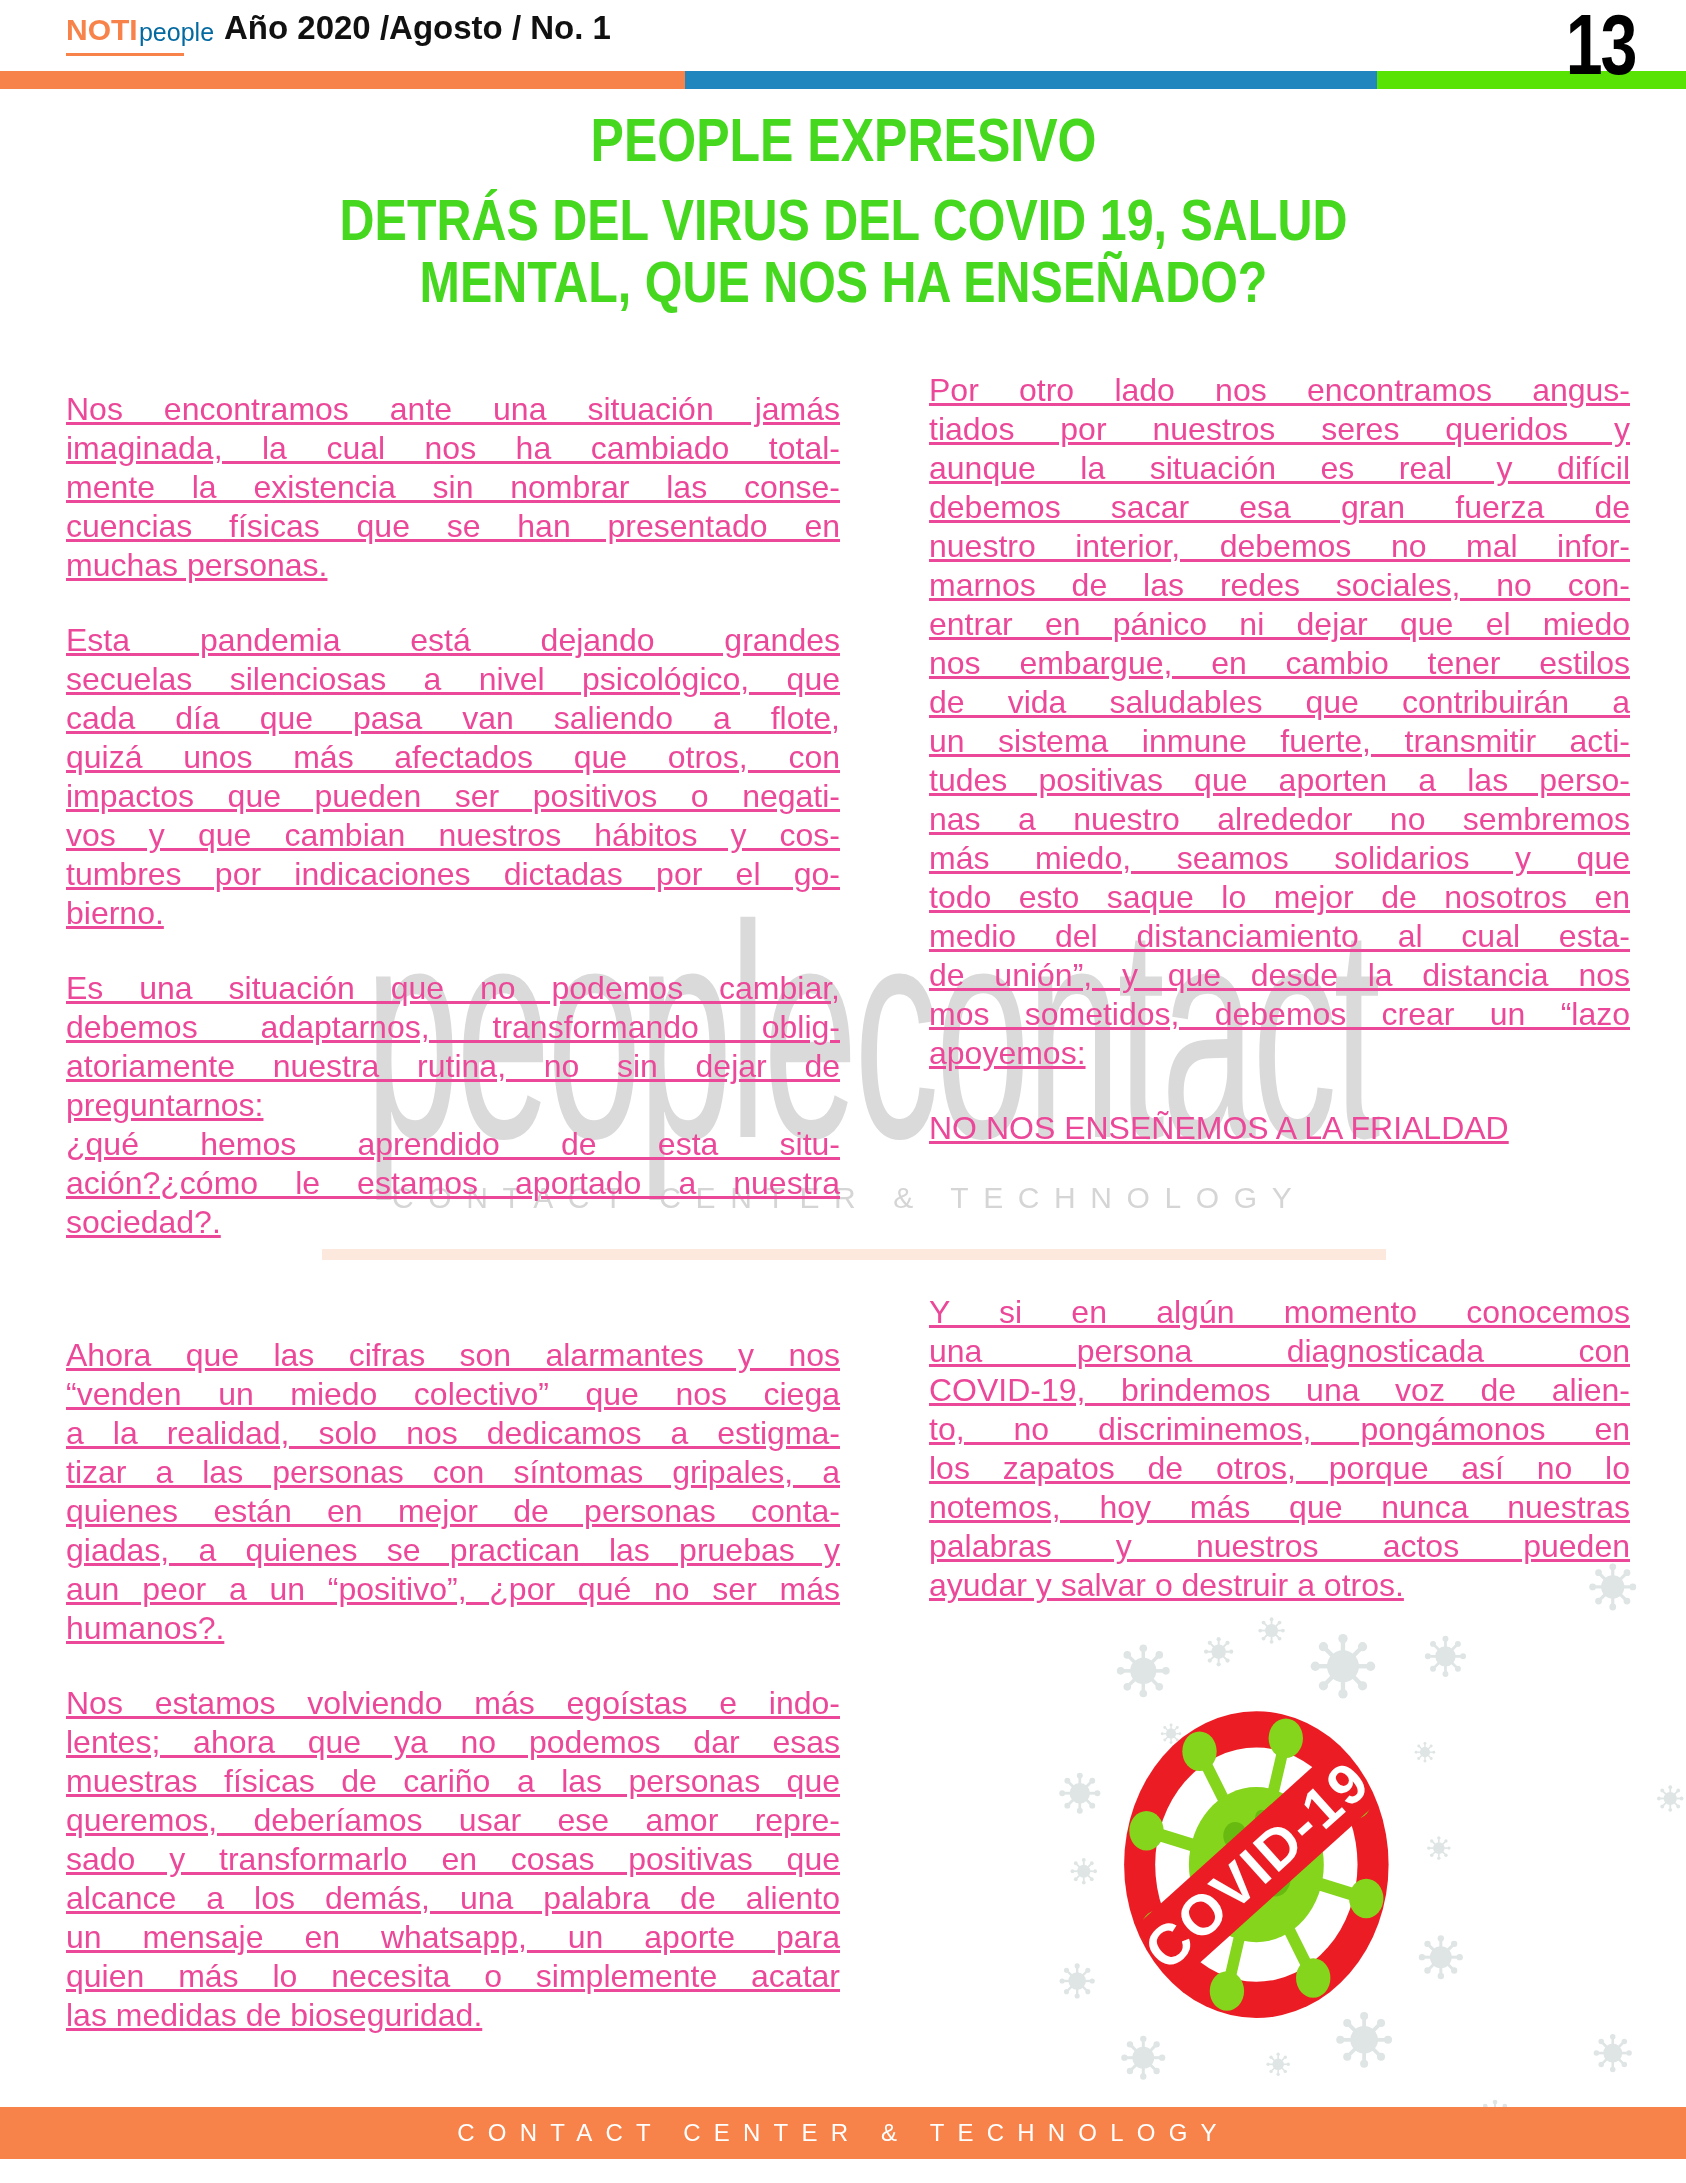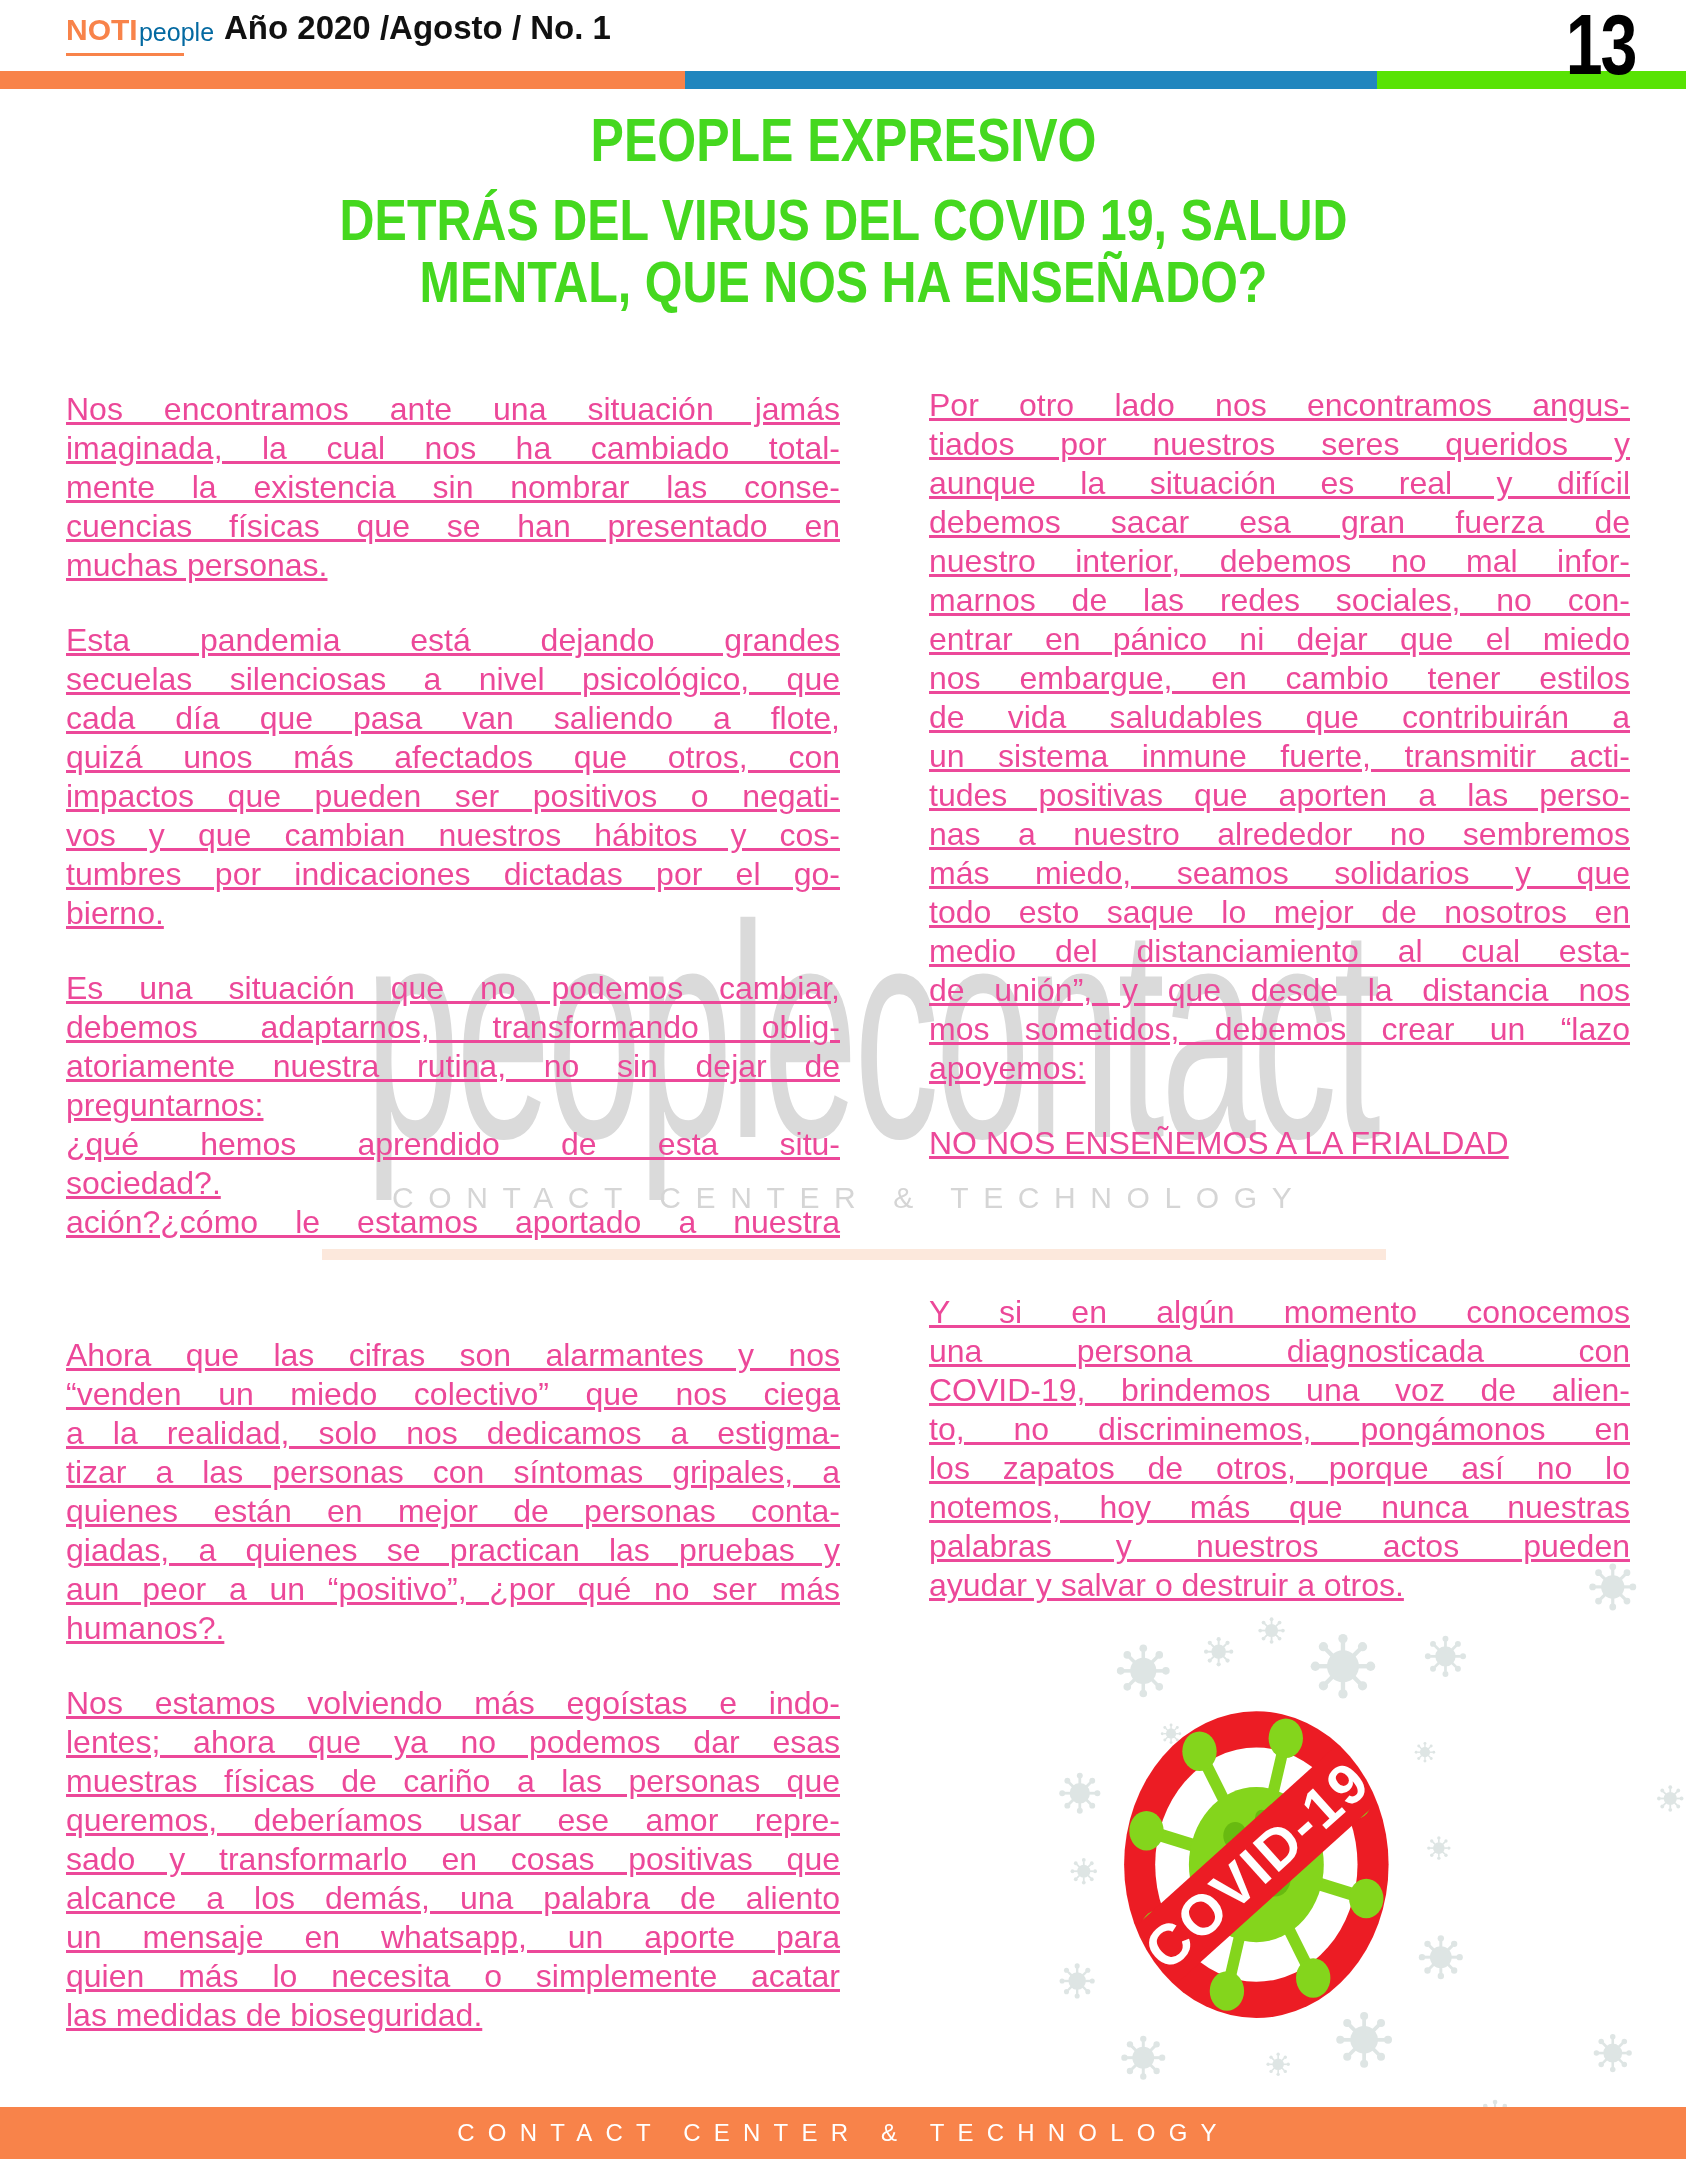--- a/index.html
+++ b/index.html
@@ -26,21 +26,21 @@
   #headline{position:absolute;left:0;top:189px;width:1687px;text-align:center;color:#45D81F;
     font-size:57px;font-weight:bold;line-height:62px;transform:scaleX(0.85);z-index:3;}
   
   #wm-main{position:absolute;left:365px;top:880px;font-size:304px;line-height:304px;color:#DADADA;
     letter-spacing:-6.6px;transform:scaleX(0.56);transform-origin:left top;z-index:0;white-space:nowrap;}
   #wm-sub{position:absolute;left:392px;top:1181px;font-size:30px;color:#D5D5D5;letter-spacing:14.6px;
     z-index:0;white-space:nowrap;}
   
   .col{position:absolute;font-size:32px;line-height:39px;color:#ec4899;z-index:1;text-decoration:underline;}
   #s1-left {left:66px;top:390px;width:774px;}
-  #s1-right{left:929px;top:386px;width:701px;}
+  #s1-right{left:929px;top:371px;width:701px;}
   #s2-left {left:66px;top:1336px;width:774px;}
   #s2-right{left:929px;top:1293px;width:701px;}
   .para{margin:0 0 36px 0;}
   .para.joined{margin-bottom:0;}
   .line{text-align:justify;text-align-last:justify;white-space:normal;}
   .line.last{text-align-last:left;}
   
   #divider{position:absolute;left:322px;top:1249px;width:1064px;height:10.6px;background:#FCE8DC;z-index:0;}
   
   #covid-wrap{position:absolute;left:1032px;top:1534px;width:655px;height:648px;z-index:1;}
@@ -94,22 +94,22 @@
         <div class="line last">bierno.</div>
       </div>
       <div class="para joined">
         <div class="line">Es una situación que no podemos cambiar,</div>
         <div class="line">debemos adaptarnos, transformando oblig-</div>
         <div class="line">atoriamente nuestra rutina, no sin dejar de</div>
         <div class="line last">preguntarnos:</div>
       </div>
       <div class="para">
         <div class="line">¿qué hemos aprendido de esta situ-</div>
+        <div class="line">ación?¿cómo le estamos aportado a nuestra</div>
         <div class="line last">sociedad?.</div>
-        <div class="line">ación?¿cómo le estamos aportado a nuestra</div>
       </div>
     </div>
   <div class="col" id="s1-right">
       <div class="para">
         <div class="line">Por otro lado nos encontramos angus-</div>
         <div class="line">tiados por nuestros seres queridos y</div>
         <div class="line">aunque la situación es real y difícil</div>
         <div class="line">debemos sacar esa gran fuerza de</div>
         <div class="line">nuestro interior, debemos no mal infor-</div>
         <div class="line">marnos de las redes sociales, no con-</div>

